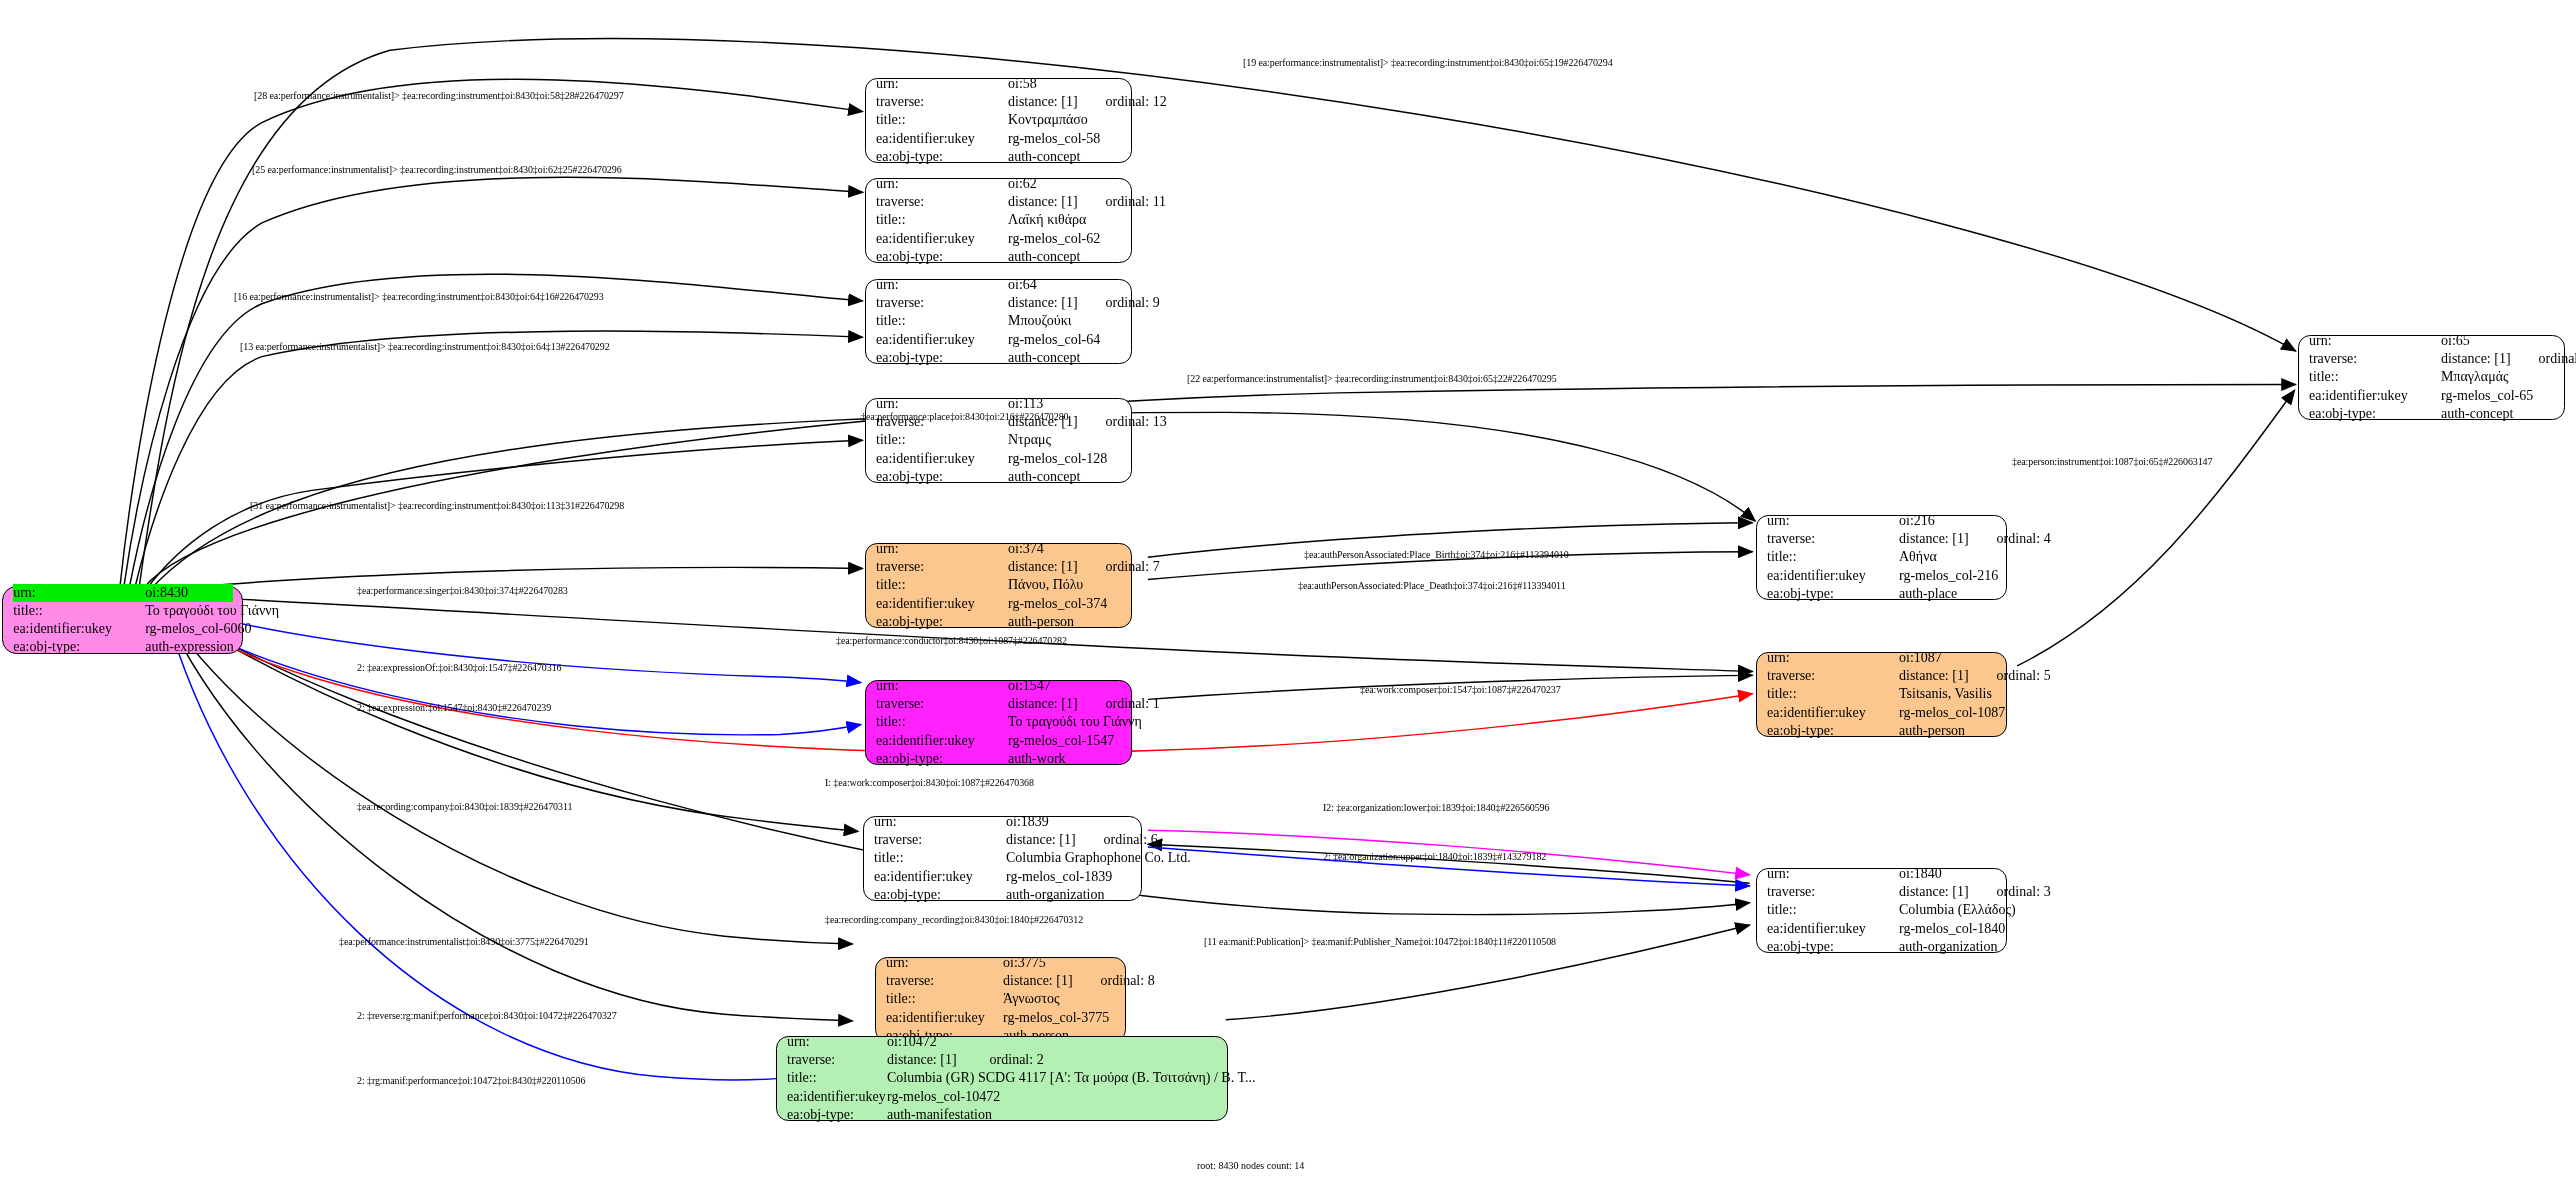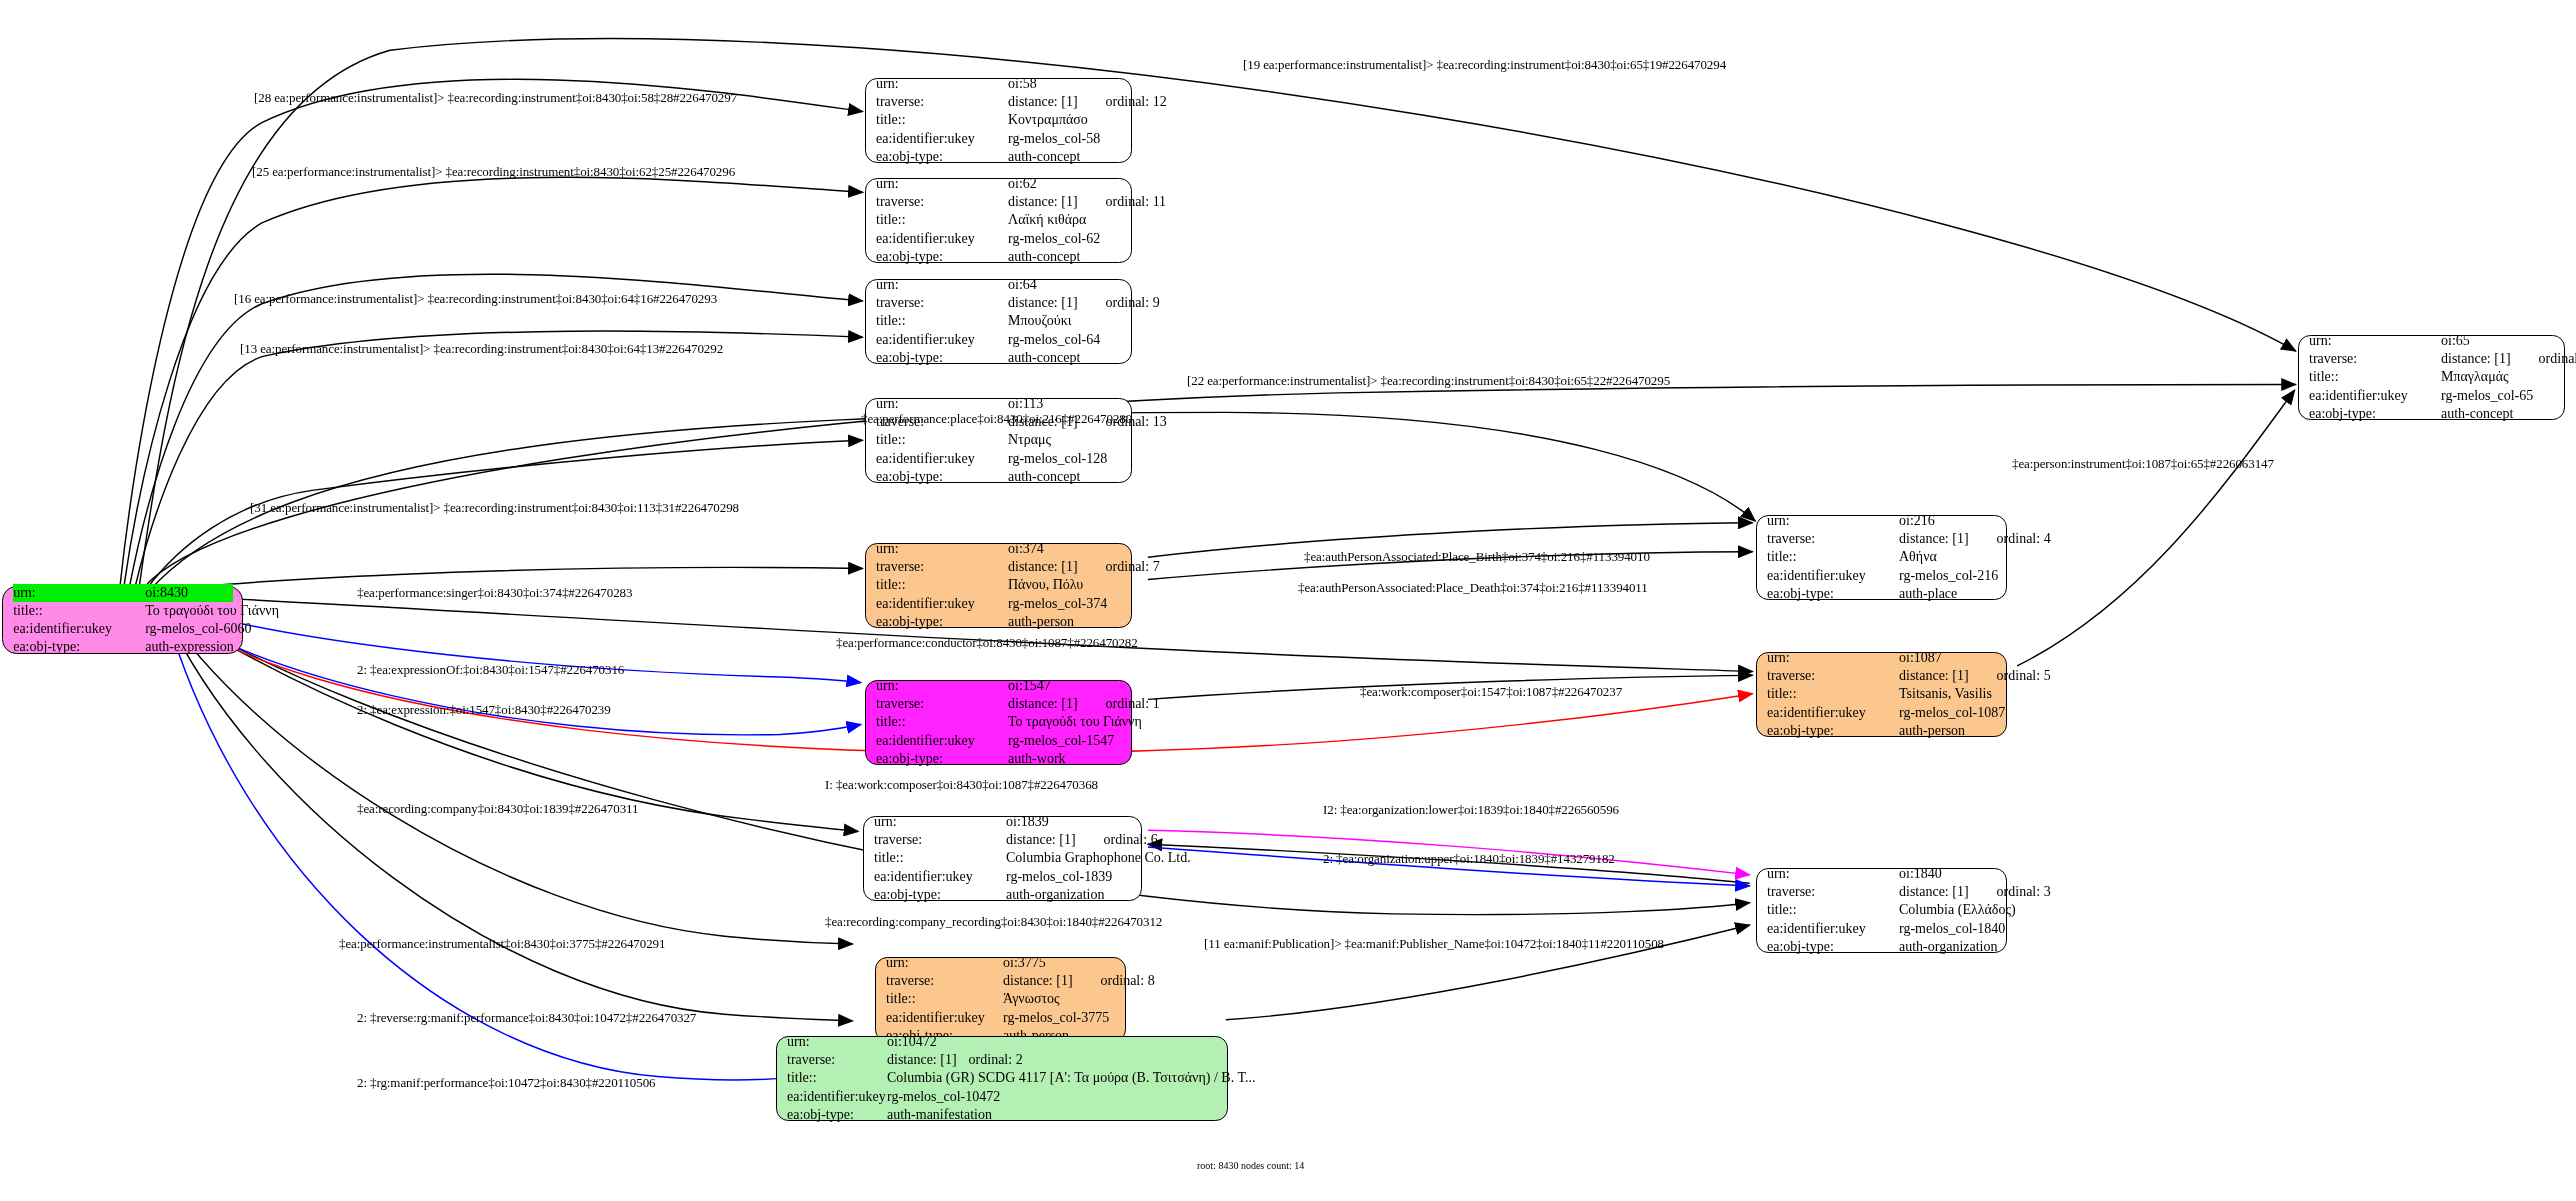--- a/index.html
+++ b/index.html
@@ -63,21 +63,21 @@
   .node.kcol-mid    .k { width: 117px; flex: 0 0 117px; }
   
   .node.root .row.hl {
     background: #00ee00;
   }
   .node.root .row.hl .k,
   .node.root .row.hl .v { background: #00ee00; }
   
   .elabel {
     position: absolute;
-    font-size: 13px;
+    font-size: 10px;
     color: #000000;
     white-space: nowrap;
     letter-spacing: -0.1px;
   }
   .footer {
     position: absolute;
     font-size: 10px;
     color: #000000;
     white-space: nowrap;
   }
@@ -456,21 +456,21 @@
     </div>
   </div>
 
   <div class="node manifest kcol-narrow" style="left:776px; top:1036px; width:452px; height:85px;">
     <div class="row">
       <span class="k">urn:</span>
       <span class="v">oi:10472</span>
     </div>
     <div class="row">
       <span class="k">traverse:</span>
-      <span class="v"><span>distance: [1]</span><span class="ord" style="margin-left:12px">ordinal: 2</span></span>
+      <span class="v"><span>distance: [1]</span><span class="ord" style="margin-left:33px">ordinal: 2</span></span>
     </div>
     <div class="row">
       <span class="k">title::</span>
       <span class="v">Columbia (GR) SCDG 4117 [Α': Τα μούρα (Β. Τσιτσάνη) / Β. Τ...</span>
     </div>
     <div class="row">
       <span class="k">ea:identifier:ukey</span>
       <span class="v">rg-melos_col-10472</span>
     </div>
     <div class="row">

